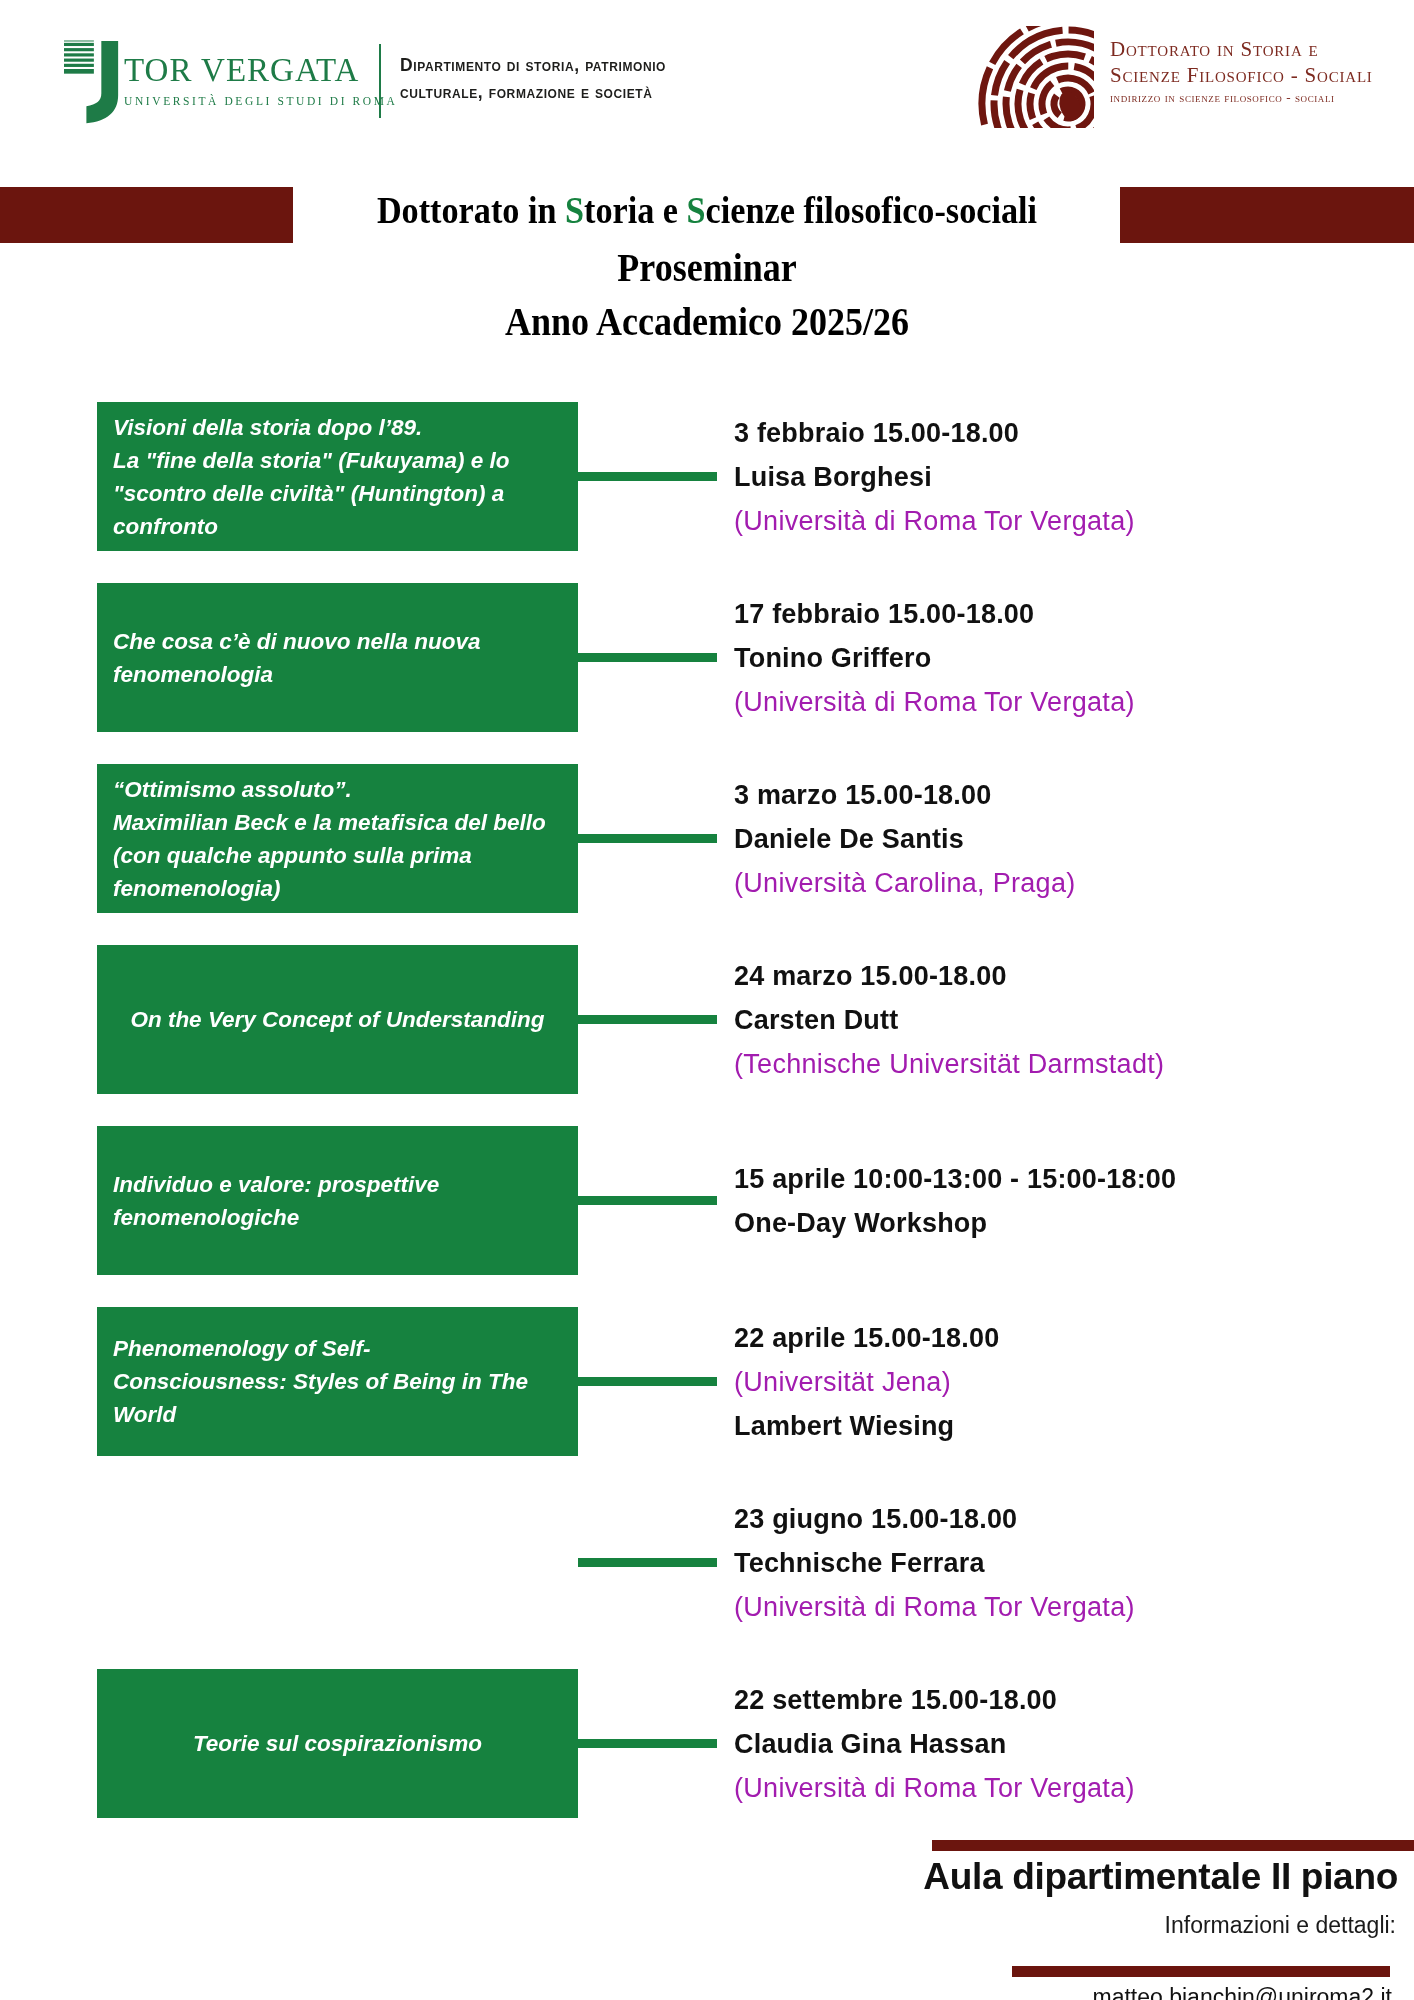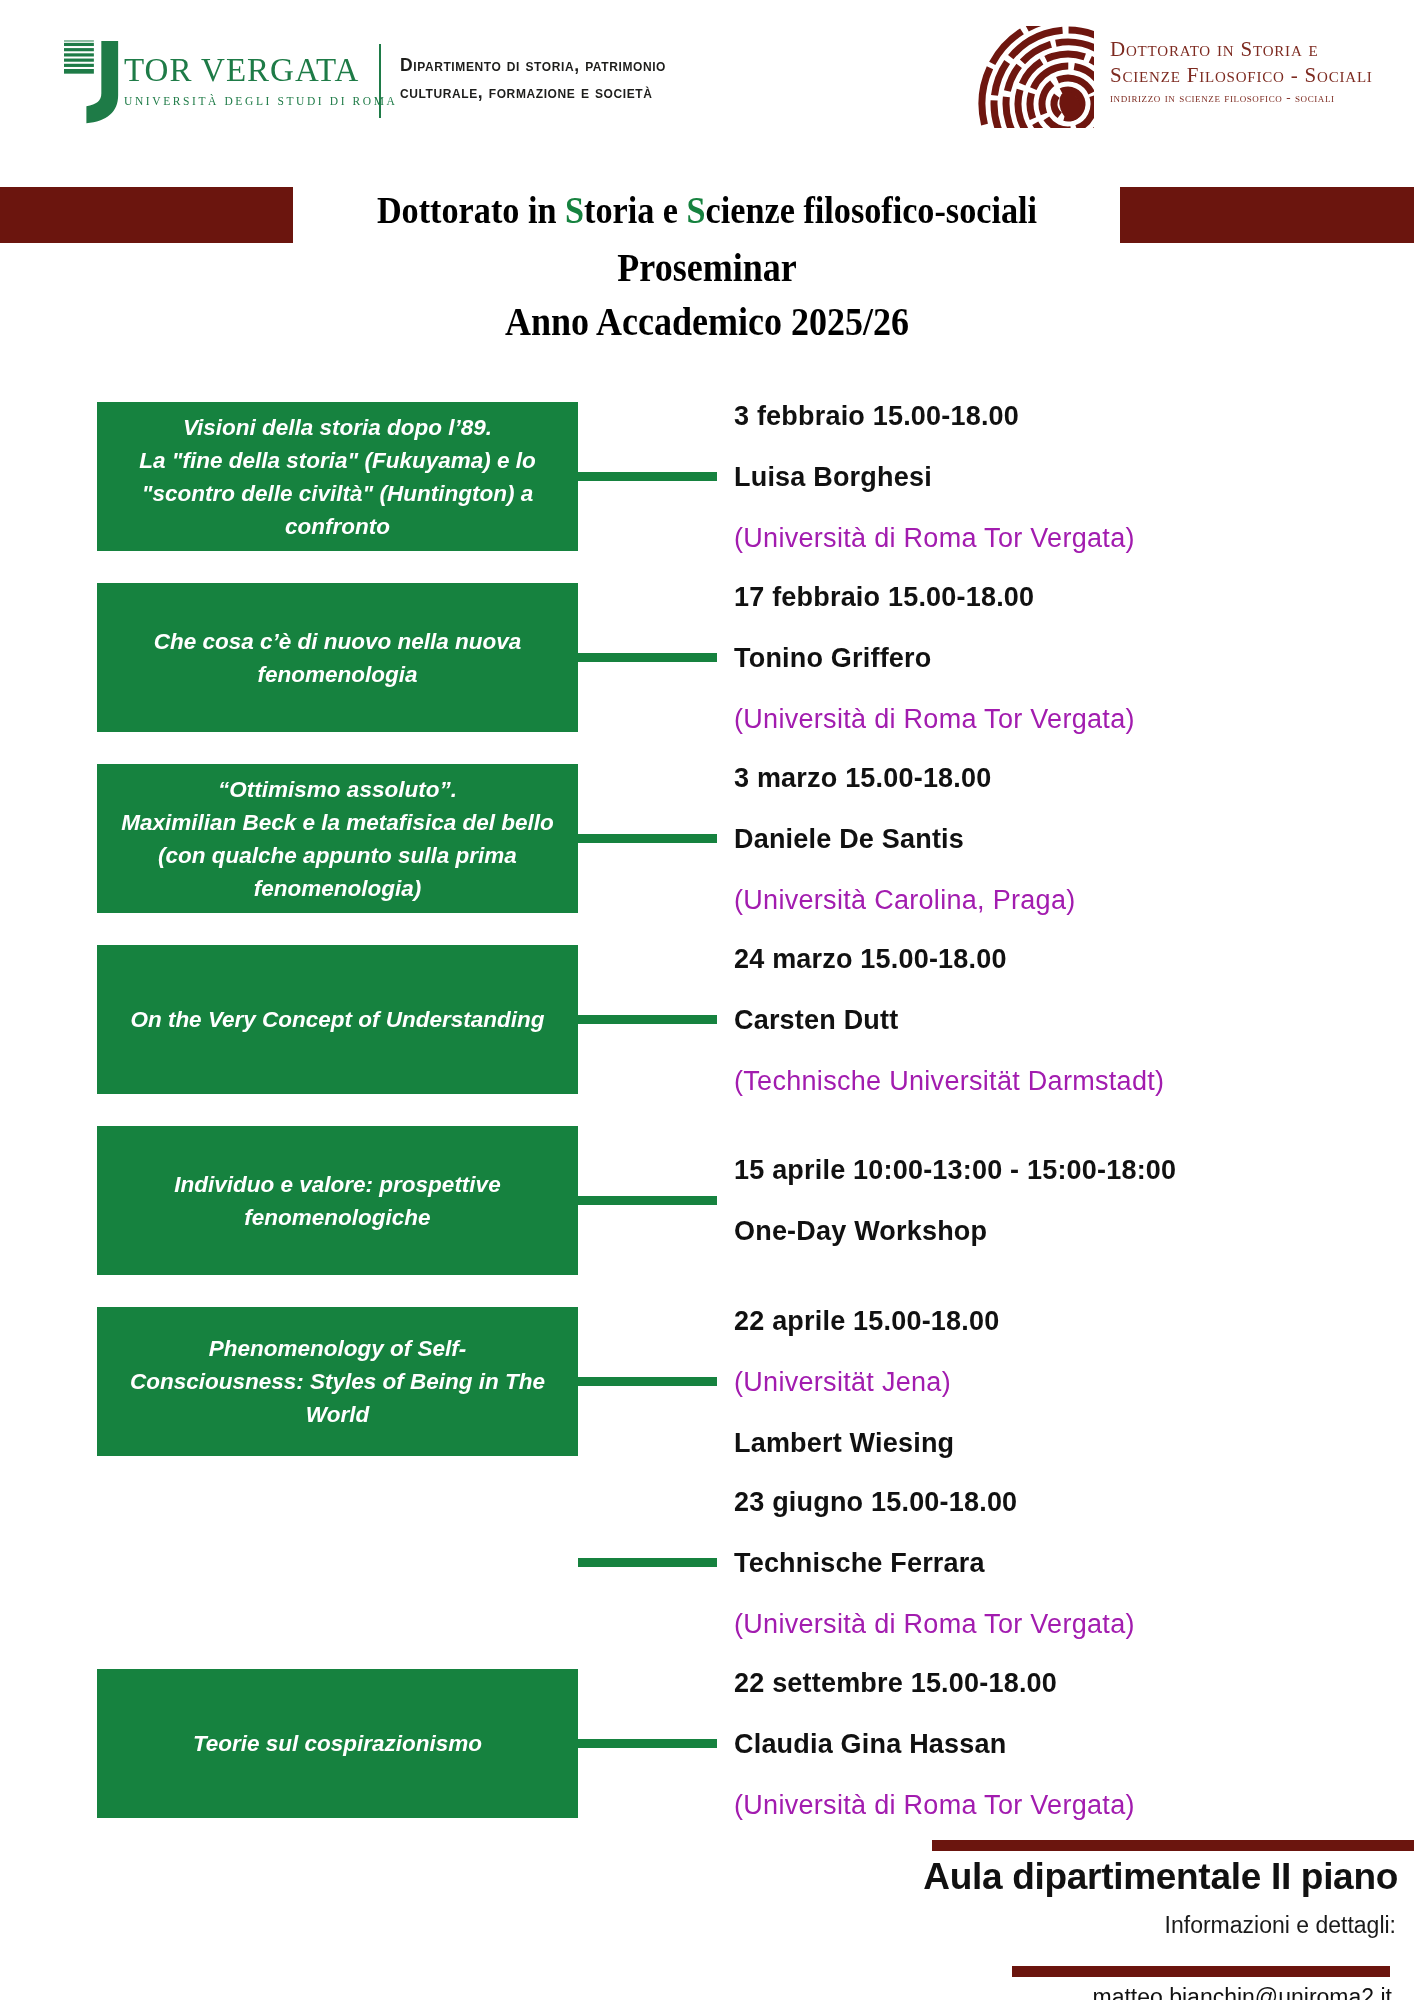--- a/index.html
+++ b/index.html
@@ -27,24 +27,24 @@
               transform:scaleX(.9);transform-origin:center;white-space:nowrap;}
   .t1{top:188px;font-size:38px;}
   .t2{top:244px;font-size:40px;}
   .t3{top:298px;font-size:40px;}
   .gs{color:#16823f;}
   
   .row{position:absolute;left:0;width:1414px;height:149px;}
   .box{position:absolute;left:97px;top:0;width:481px;height:149px;background:#16823f;
        display:flex;align-items:center;justify-content:center;box-sizing:border-box;padding:4px 16px;}
   .box span{color:#fff;font-style:italic;font-weight:bold;font-size:22.5px;line-height:33px;
-            text-align:center;white-space:pre-line;}
+            text-align:left;white-space:pre-line;}
   .connector{position:absolute;left:578px;top:70px;width:139px;height:9px;background:#16823f;}
   .details{position:absolute;left:734px;top:0;height:149px;width:660px;
-           display:flex;flex-direction:column;justify-content:center;gap:17px;}
+           display:flex;flex-direction:column;justify-content:center;}
   .dl{line-height:44px;white-space:nowrap;}
   .d-date,.d-speaker{font-weight:bold;font-size:27px;letter-spacing:.2px;}
   .d-aff{font-weight:normal;font-size:27px;letter-spacing:.3px;color:#a21caf;}
   .d-aff:empty{display:none;}
   
   .f-bar1{position:absolute;left:932px;top:1840px;width:482px;height:11px;background:#6b150e;}
   .f-venue{position:absolute;right:16px;top:1856px;font-size:37px;font-weight:bold;letter-spacing:-.3px;white-space:nowrap;}
   .f-info{position:absolute;right:18px;top:1912px;font-size:23px;color:#1a1a1a;white-space:nowrap;}
   .f-email{position:absolute;right:18px;top:1938px;font-size:23px;color:#111;text-decoration:none;
            border-bottom:2px solid #111;padding:0 4px 2px 4px;white-space:nowrap;margin-top:46px;}

